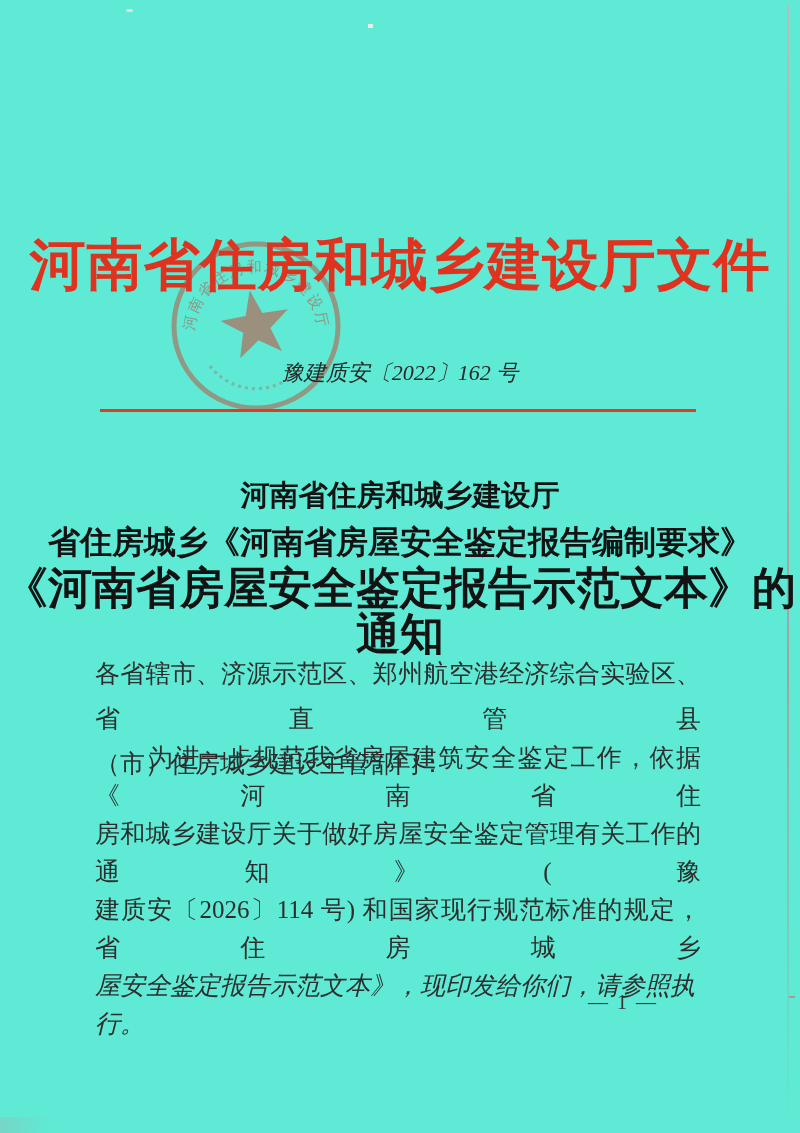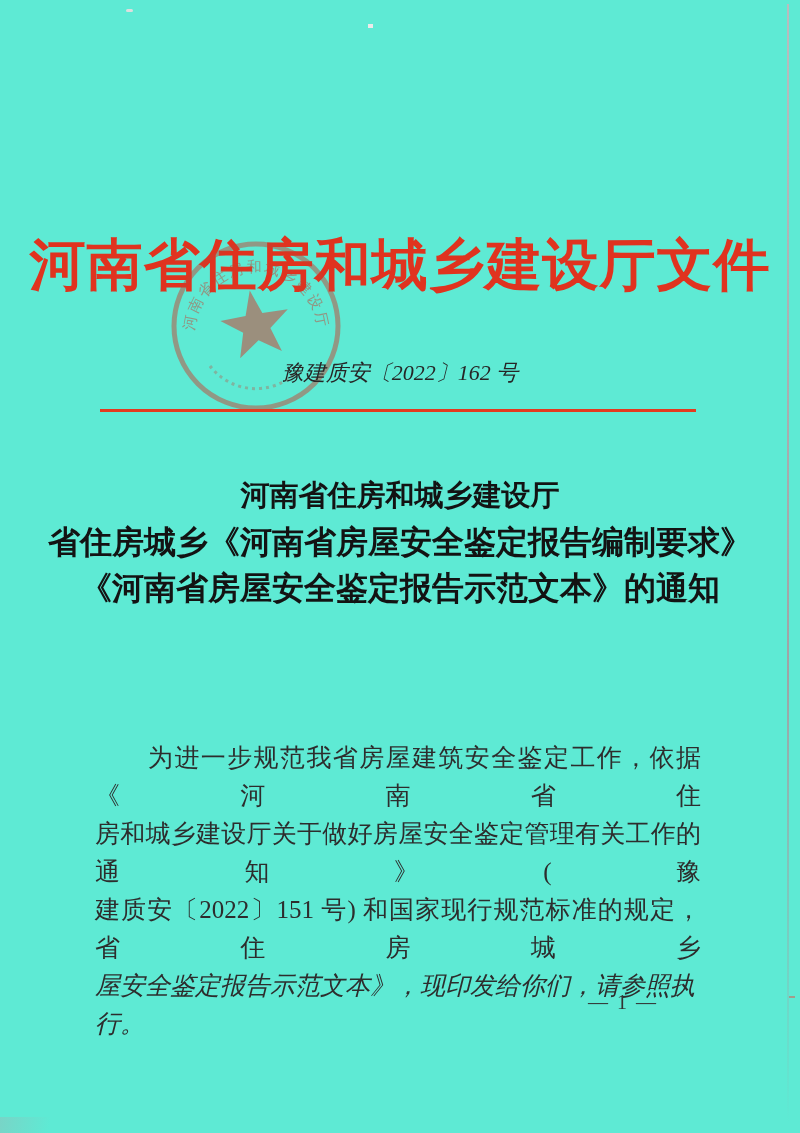--- a/index.html
+++ b/index.html
@@ -32,21 +32,21 @@
 
   
   .subject {
     position:absolute; top:472px; left:0; width:100%;
     text-align:center; color:#131313;
     font-family:"DejaVu Sans","Liberation Sans",sans-serif;
     font-weight:bold;
   }
   .subject .l1 { font-size:29px; line-height:47px; }
   .subject .l2 { font-size:32px; line-height:46px; }
-  .subject .l3 { font-size:32px; line-height:46px; }
+  .subject .l3 { font-size:44px; line-height:46px; }
 
   
   .salutation {
     position:absolute; left:95px; top:651px; width:606px;
     font-size:25px; line-height:45px; color:#2d2d2d;
   }
   .paragraph {
     position:absolute; left:95px; top:739px; width:606px;
     font-size:25px; line-height:38px; color:#2d2d2d;
   }
@@ -103,23 +103,27 @@
   <div class="doc-number">豫建质安〔2022〕162 号</div>
 
   <div class="red-rule"></div>
 
   <div class="subject">
     <div class="l1">河南省住房和城乡建设厅</div>
     <div class="l2">省住房城乡《河南省房屋安全鉴定报告编制要求》</div>
     <div class="l3">《河南省房屋安全鉴定报告示范文本》的通知</div>
   </div>
 
+  <div class="salutation">
+    <div class="jline">各省辖市、济源示范区、郑州航空港经济综合实验区、省直管县</div>
+    <div>（市）住房城乡建设主管部门：</div>
+  </div>
 
   <div class="paragraph">
     <div class="jline pline-first">为进一步规范我省房屋建筑安全鉴定工作，依据《河南省住</div>
     <div class="jline">房和城乡建设厅关于做好房屋安全鉴定管理有关工作的通知》(豫</div>
-    <div class="jline">建质安〔2022〕151 号) 和国家现行规范标准的规定，省住房城乡</div>
+    <div class="jline">建质安〔2026〕114 号) 和国家现行规范标准的规定，省住房城乡</div>
     <div class="pline-last">屋安全鉴定报告示范文本》，现印发给你们，请参照执行。</div>
   </div>
 
   <div class="page-number">— 1 —</div>
 
 </div>
 
 </body></html>

